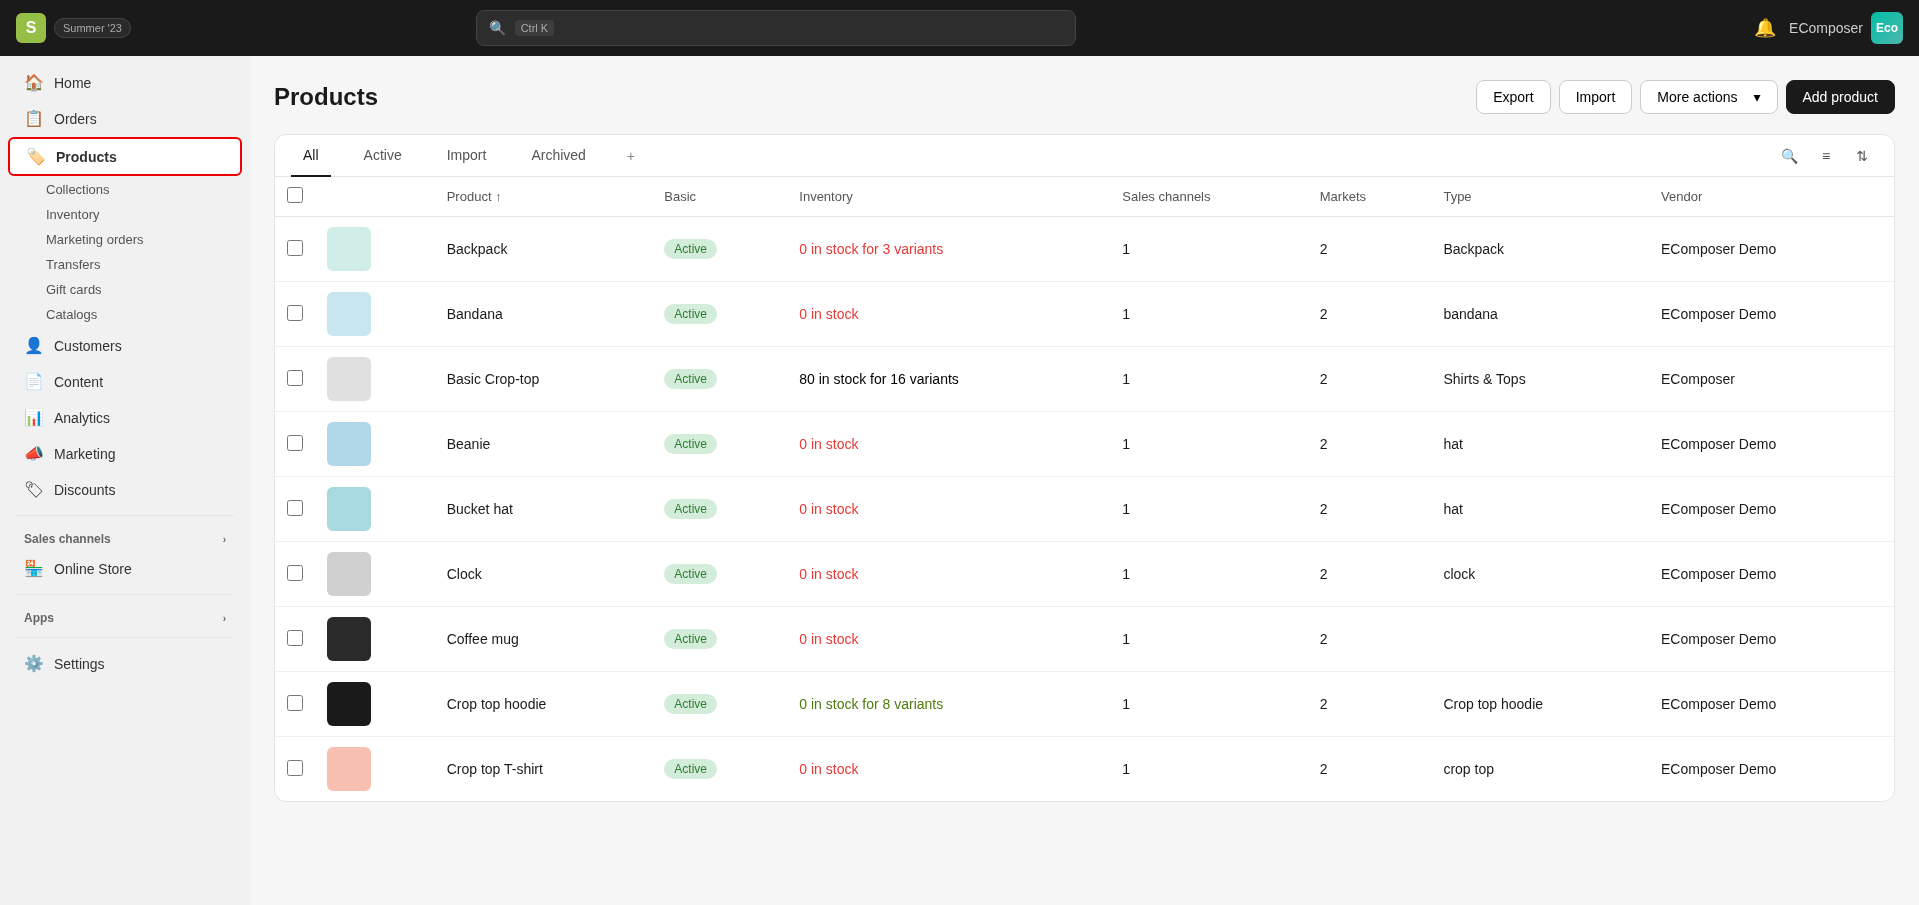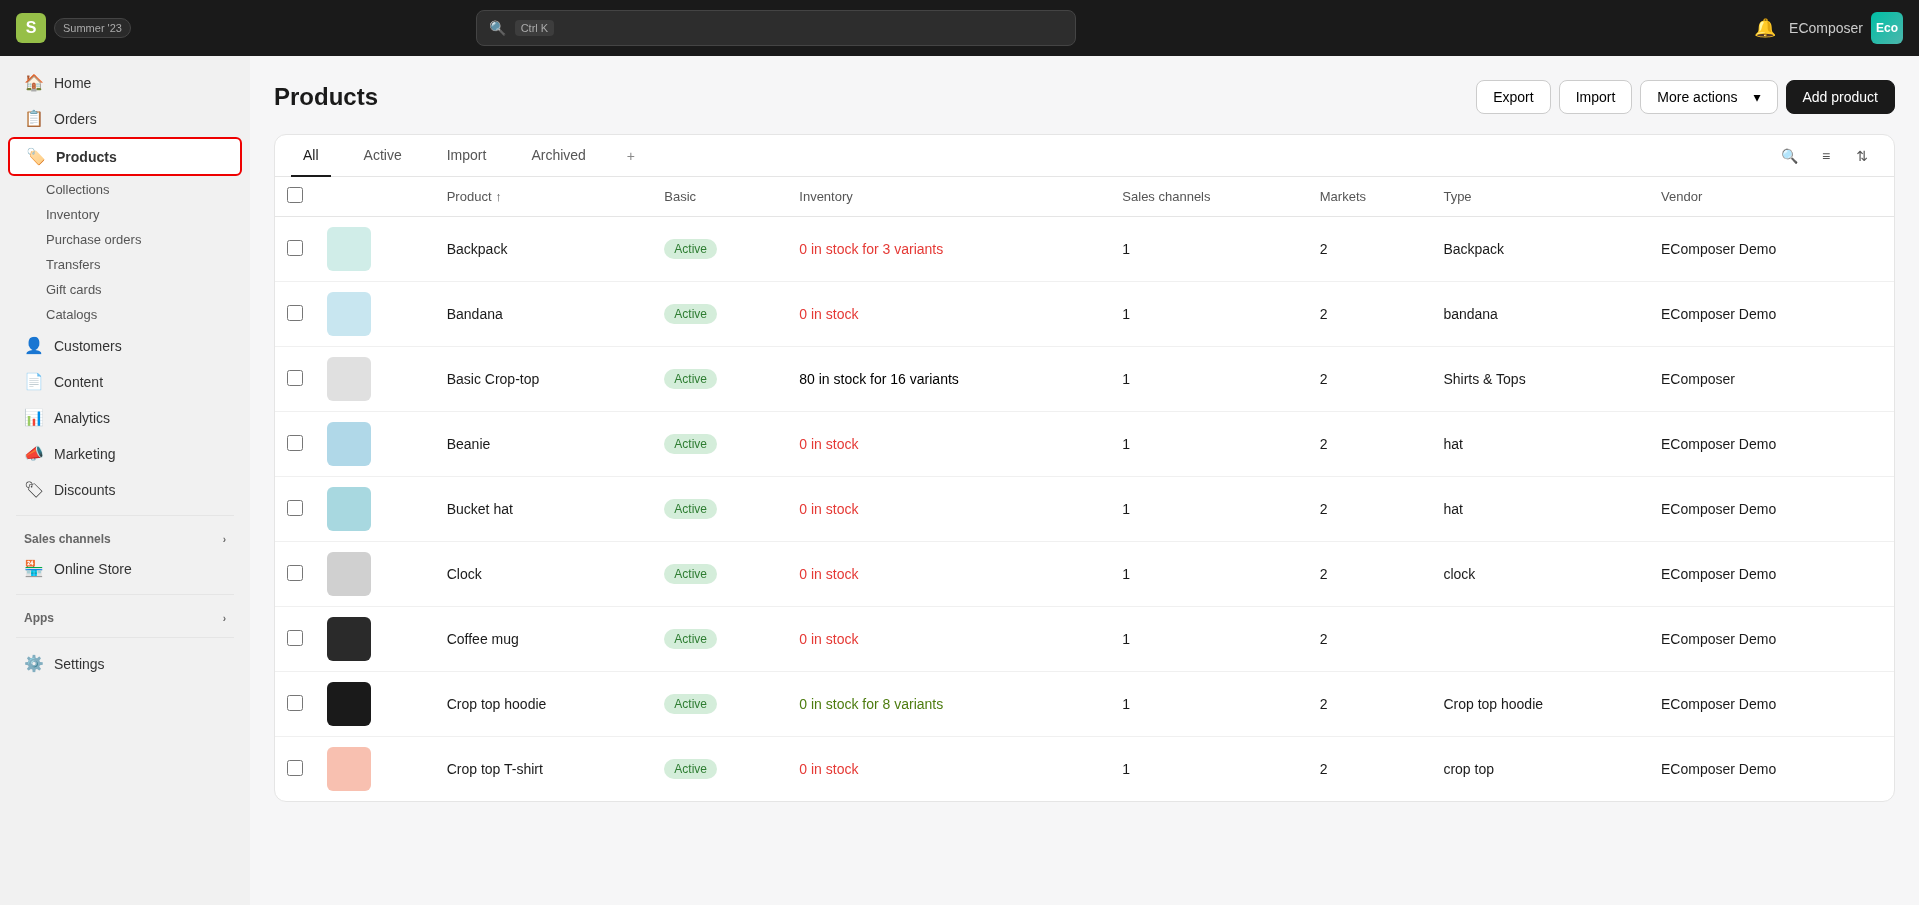--- a/index.html
+++ b/index.html
@@ -120,21 +120,21 @@
     </div>
 
     <div class="sidebar-item active">
       <span class="icon">🏷️</span>
       <span>Products</span>
     </div>
 
     <div class="sidebar-sub">
       <a class="sidebar-sub-item">Collections</a>
       <a class="sidebar-sub-item">Inventory</a>
-      <a class="sidebar-sub-item">Purchase orders</a>
+      <a class="sidebar-sub-item">Marketing orders</a>
       <a class="sidebar-sub-item">Transfers</a>
       <a class="sidebar-sub-item">Gift cards</a>
       <a class="sidebar-sub-item">Catalogs</a>
     </div>
 
     <div class="sidebar-item">
       <span class="icon">👤</span>
       <span>Customers</span>
     </div>
 

